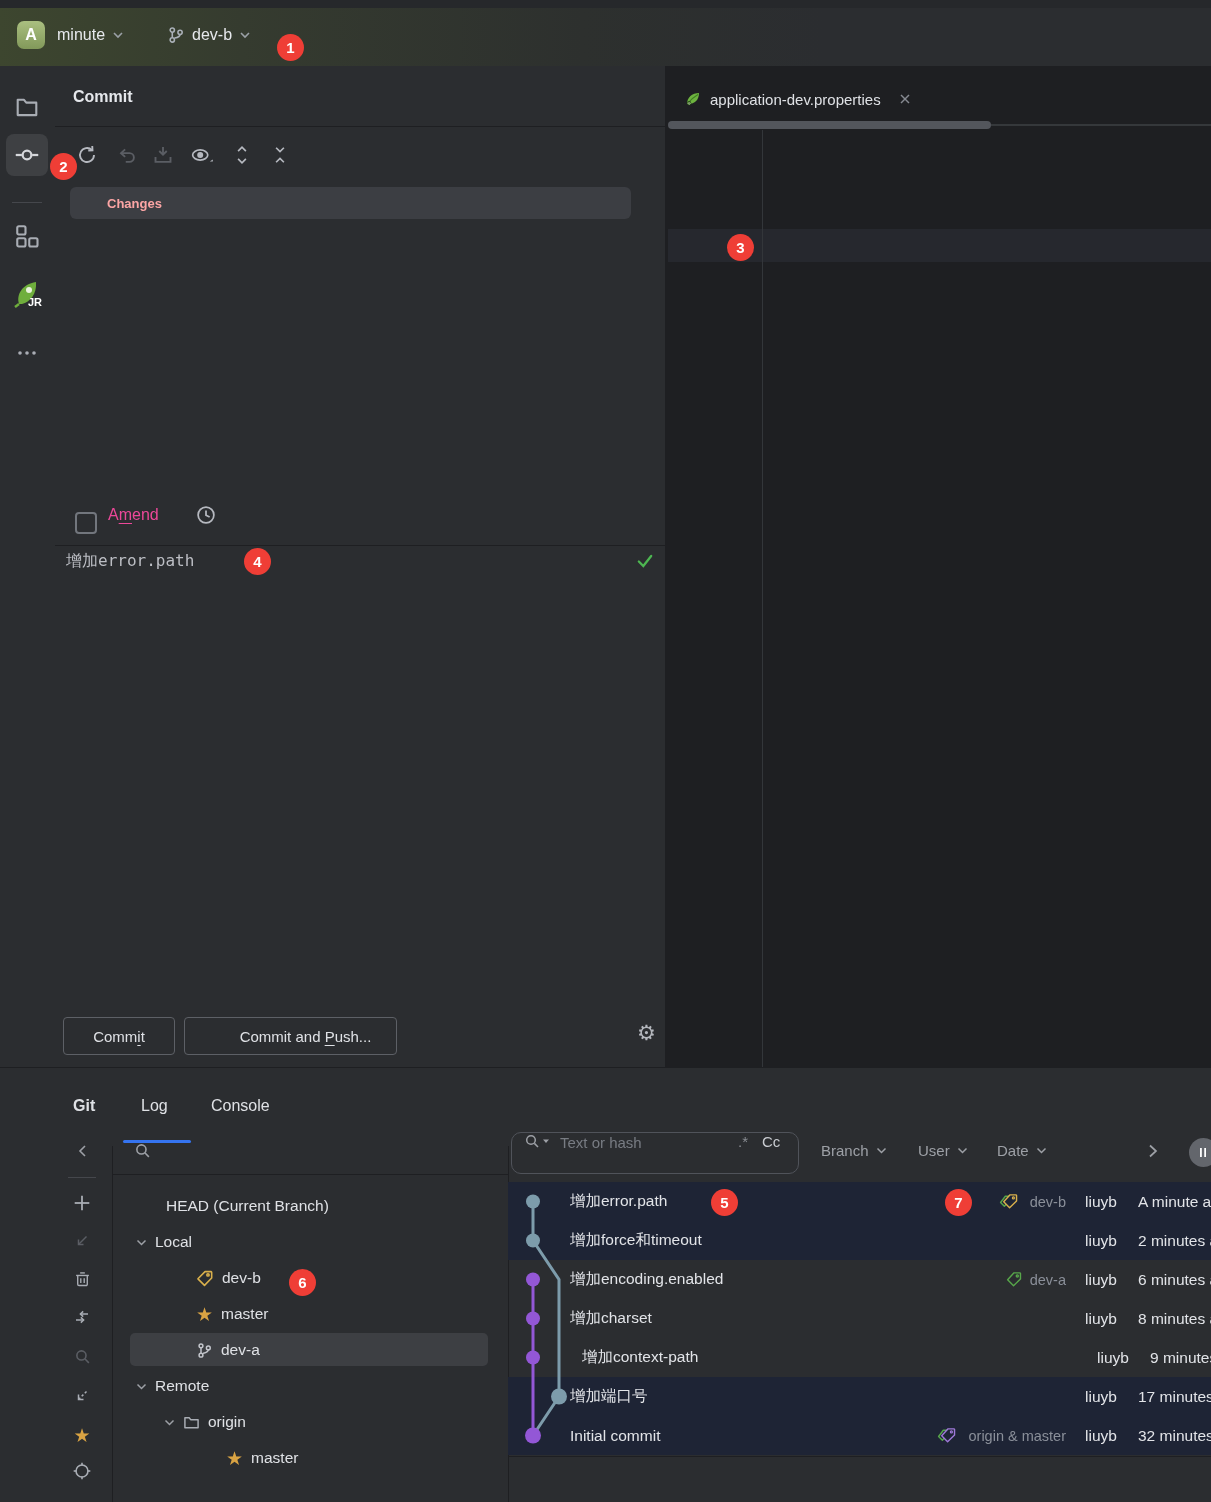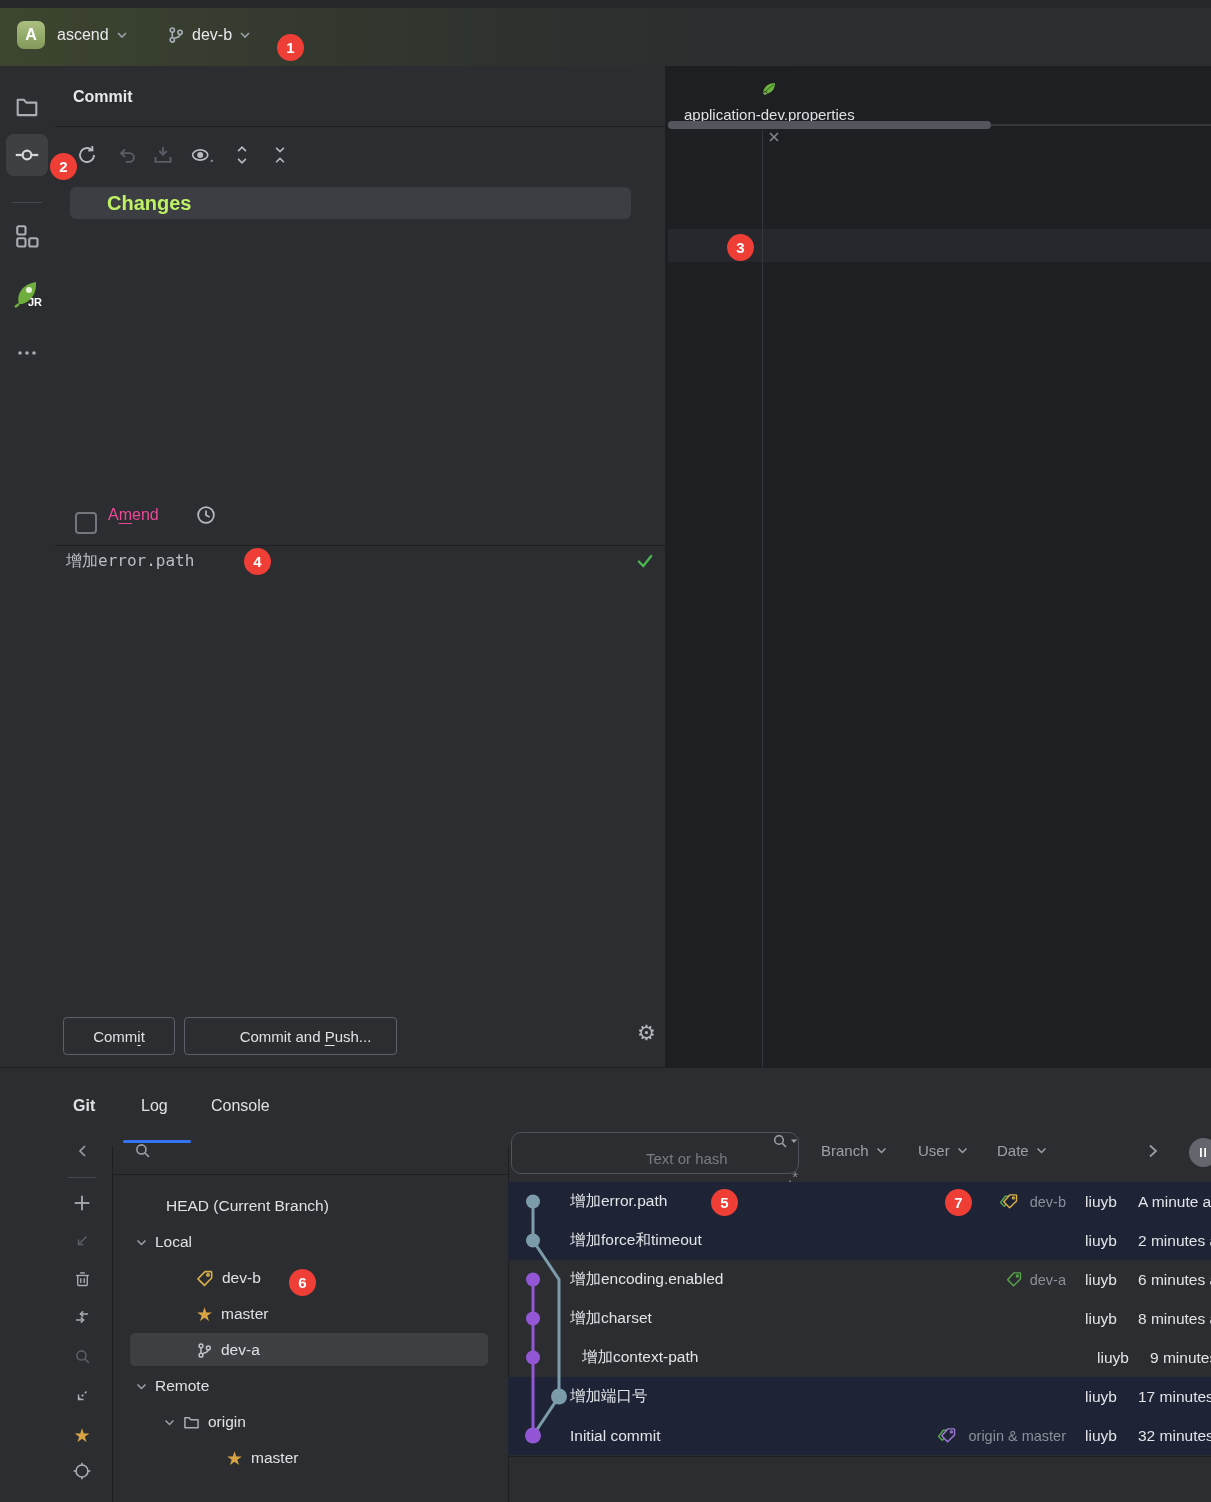--- a/index.html
+++ b/index.html
@@ -29,36 +29,36 @@
   .act-btn.active{background:#3e4043;}
   .act-div{position:absolute;left:12px;width:30px;height:1px;background:#45474c;}
   
   .commit-panel{left:55px;top:66px;width:610px;height:1001px;background:#2b2d30;border-right:1px solid #1e1f22;}
   .panel-title{left:73px;top:88px;font-size:16px;font-weight:bold;color:#e6e8ec;}
   .commit-hdr-line{left:55px;top:126px;width:610px;height:1px;background:#1e1f22;}
   .tb-icon{position:absolute;width:26px;height:26px;display:flex;align-items:center;justify-content:center;color:#b6b9c0;}
   .tb-icon.dim{color:#5b5e64;}
   .changes-bar{left:70px;top:187px;width:561px;height:32px;background:#3c3e43;border-radius:6px;
     display:flex;align-items:center;}
-  .changes-bar span{margin-left:37px;font-weight:bold;font-size:20px;color:#bef264;}
+  .changes-bar span{margin-left:37px;font-weight:bold;font-size:13px;color:#fca5a5;}
   .checkbox{left:75px;top:512px;width:18px;height:18px;border:2px solid #72767d;border-radius:4px;background:transparent;}
   .amend-label{left:108px;top:506px;font-size:16px;color:#ec4899;}
   .amend-label .u{text-decoration:underline;text-underline-offset:3px;}
   .clock{left:196px;top:505px;color:#b6b9c0;}
   .msg-divider{left:55px;top:545px;width:610px;height:1px;background:#1e1f22;}
   .commit-msg{left:66px;top:551px;width:540px;font-family:"DejaVu Sans Mono",monospace;
     font-size:16px;color:#bcbec4;}
   .msg-check{left:636px;top:552px;color:#4db651;}
   .btn{position:absolute;height:38px;border:1px solid #5d6066;border-radius:4px;background:transparent;
     color:#dfe1e5;font-size:15px;display:flex;align-items:center;justify-content:center;font-family:inherit;}
   .btn .u{text-decoration:underline;text-underline-offset:3px;}
   .gear{left:637px;top:1022px;color:#b4b7bd;font-size:21px;line-height:21px;}
   
   .editor{left:665px;top:66px;width:546px;height:1001px;background:#1e1f22;border-left:3px solid #1e1f22;}
-  .tab{left:684px;top:80px;height:38px;display:flex;align-items:center;gap:8px;flex-direction:column;}
+  .tab{left:684px;top:80px;height:38px;display:flex;align-items:center;gap:8px;}
   .tab-title{font-size:15px;color:#dfe1e5;}
   .tab-close{color:#868a91;margin-left:10px;}
   .hthumb{left:668px;top:121px;width:323px;height:8px;border-radius:4px;background:#53565c;}
   .hline{left:991px;top:124px;width:220px;height:2px;background:#35383b;}
   .cur-line{left:668px;top:229px;width:543px;height:33px;background:#26282e;}
   .gutter-sep{left:762px;top:130px;width:1px;height:937px;background:#33363a;}
   .code-line{position:absolute;left:668px;width:543px;height:33px;display:flex;align-items:center;}
   
   .git-panel{left:0;top:1067px;width:1211px;height:435px;background:#2b2d30;border-top:1px solid #1e1f22;}
   .git-tab{position:absolute;top:1097px;font-size:16px;color:#dfe1e5;}
@@ -66,21 +66,21 @@
   .vtool{position:absolute;left:69px;width:26px;height:26px;display:flex;align-items:center;justify-content:center;color:#a9adb4;}
   .vtool.dim{color:#5b5e64;}
   .vdiv1{left:112px;top:1146px;width:1px;height:356px;background:#1e1f22;}
   .vdiv2{left:508px;top:1146px;width:1px;height:356px;background:#1e1f22;}
   .hdiv-branches{left:113px;top:1174px;width:395px;height:1px;background:#1e1f22;}
   .tree-row{position:absolute;height:36px;display:flex;align-items:center;gap:8px;font-size:15.5px;color:#dfe1e5;}
   .tree-sel{left:130px;top:1333px;width:358px;height:33px;background:#3d3f43;border-radius:5px;}
   .chev{color:#9da0a6;}
   
   .search-box{left:511px;top:1132px;width:286px;height:40px;border:1px solid #50535a;border-radius:10px;
-    display:flex;align-items:flex-end;flex-direction:column;}
+    display:flex;align-items:flex-start;}
   .search-input{background:transparent;border:none;outline:none;color:#dfe1e5;font-size:15px;
     font-family:inherit;width:150px;margin-left:8px;}
   .search-input::placeholder{color:#787c83;}
   .filter{position:absolute;top:1142px;display:flex;align-items:center;gap:7px;color:#9da0a6;font-size:15px;}
   .sort-pill{left:1189px;top:1138px;width:29px;height:29px;border-radius:50%;background:#63666c;
     display:flex;align-items:center;justify-content:center;color:#fff;font-weight:bold;font-size:12px;letter-spacing:1px;}
   
   .log-rows{left:508px;top:1182px;width:703px;height:274px;}
   .log-row{position:absolute;left:0;width:703px;height:39px;}
   .log-row.sel{background:#1e2435;width:703px;}
@@ -94,21 +94,21 @@
     display:flex;align-items:center;justify-content:center;color:#fff;font-weight:bold;font-size:15px;z-index:50;}
   .star{color:#d9a343;font-size:19px;line-height:19px;}
 </style>
 </head>
 <body>
 
 <div class="abs top-strip"></div>
 <div class="abs header">
   <div class="abs avatar">A</div>
   <div class="abs hdr-item" style="left:57px;">
-    <span class="hdr-text">ascend</span>
+    <span class="hdr-text">minute</span>
     <span>
       <svg width="12" height="8" viewBox="0 0 12 8">
           <polyline points="2,2 6,6 10,2" fill="none" stroke="#9aa0a6" stroke-width="1.6"></polyline>
         </svg>
     </span>
   </div>
   <div class="abs hdr-item" style="left:167px;">
     <span>
       <svg width="18" height="18" viewBox="0 0 16 16" fill="none" stroke="#aab0b8" stroke-width="1.4">
         <circle cx="4.7" cy="3.6" r="1.9"></circle>

